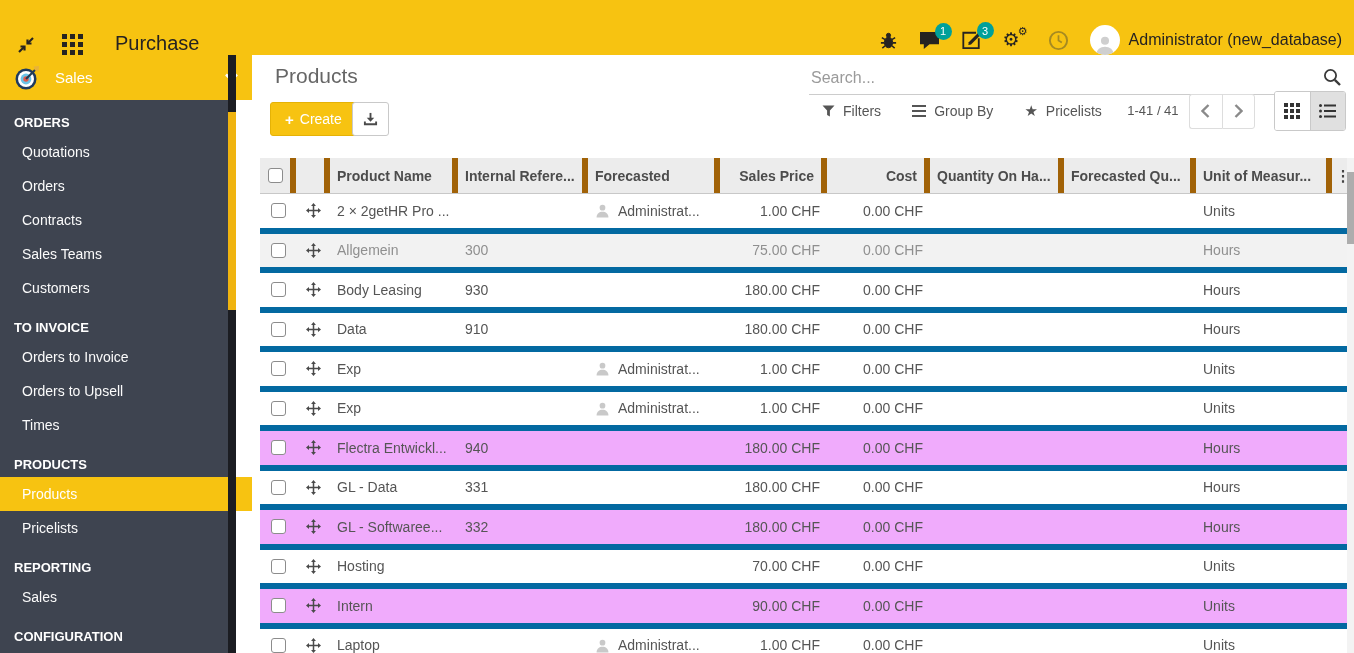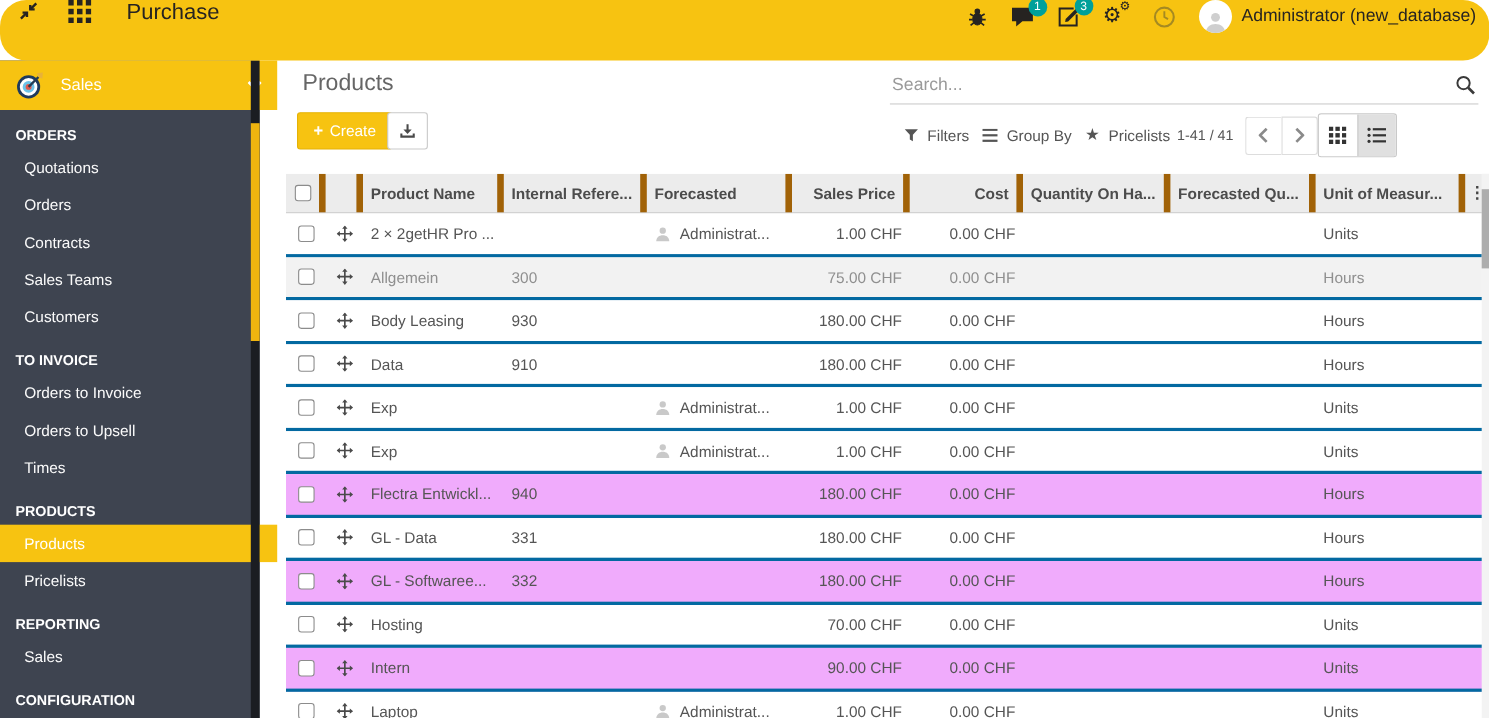--- a/index.html
+++ b/index.html
@@ -1,21 +1,21 @@
 <!DOCTYPE html>
 <html><head>
 <meta charset="utf-8">
 <style>
   html,body{margin:0;padding:0;background:#e8e8e8;}
   .app{position:relative;width:1354px;height:653px;overflow:hidden;background:#fff;
        font-family:"Liberation Sans",sans-serif;-webkit-font-smoothing:antialiased;}
 
   
   .topbar{position:absolute;top:0;left:0;right:0;height:55px;background:#f7c311;
-          display:flex;align-items:flex-start;z-index:30;border-radius:24px;}
+          display:flex;align-items:flex-end;z-index:30;}
   .tb-btn{display:flex;align-items:center;justify-content:center;cursor:pointer;background:none;border:none;padding:0;}
   .tb-compress{margin-left:16px;}
   .tb-apps{margin-left:26px;}
   .tb-title{margin-left:32px;font-size:20px;color:#262321;}
   .tb-right{margin-left:auto;display:flex;align-items:center;gap:21px;padding-right:12px;}
   .badge-wrap{position:relative;display:flex;}
   .badge{position:absolute;top:-8px;right:-12px;min-width:17px;height:17px;border-radius:9px;
          background:#00a09a;color:#fff;font-size:11px;display:flex;align-items:center;justify-content:center;
          padding:0 3px;box-sizing:border-box;}
   .gear-wrap{position:relative;width:24px;height:24px;color:#262321;}
@@ -50,22 +50,22 @@
   .search-glass{display:flex;margin-right:2px;cursor:pointer;}
 
   .btn-create{position:absolute;left:10px;top:47px;height:34px;padding:0 14px;background:#f7c311;
               border:1px solid #e5b206;border-radius:3px;color:#fff;font-size:14px;cursor:pointer;
               display:flex;align-items:center;gap:6px;font-family:"Liberation Sans",sans-serif;}
   .btn-create .plus{font-weight:700;font-size:15px;}
   .btn-export{position:absolute;left:92px;top:47px;width:37px;height:34px;background:#fff;
               border:1px solid #c9c9c9;border-radius:3px;cursor:pointer;display:flex;
               align-items:center;justify-content:center;}
 
-  .controls{position:absolute;left:556px;right:8px;top:48px;height:40px;display:flex;
-            align-items:center;justify-content:flex-start;}
+  .controls{position:absolute;left:556px;right:8px;top:36px;height:40px;display:flex;
+            align-items:center;justify-content:space-between;}
   .ctl{display:flex;align-items:center;gap:8px;color:#555;font-size:14px;cursor:pointer;background:none;border:none;
        font-family:"Liberation Sans",sans-serif;}
   .star{font-size:15px;color:#555;line-height:14px;}
   .pager{display:flex;align-items:center;gap:10px;}
   .pager-count{width:52px;text-align:center;font-size:13px;color:#555;line-height:1.35;}
   .pager-btns{display:flex;}
   .pg-btn{width:33px;height:35px;background:#fff;border:1px solid #ddd;display:flex;align-items:center;
           justify-content:center;cursor:pointer;}
   .pg-btn.prev{border-radius:3px 0 0 3px;border-right:none;}
   .pg-btn.next{border-radius:0 3px 3px 0;}
@@ -81,21 +81,21 @@
   .thead{display:grid;grid-template-columns:var(--cols);height:35px;background:#ececec;
          border-bottom:1px solid #c8c8c8;font-weight:700;color:#4c4c4c;font-size:14px;}
   .hcell{display:flex;align-items:center;padding:0 7px;border-right:6px solid #a16207;
          box-sizing:border-box;white-space:nowrap;overflow:hidden;cursor:pointer;}
   .hcell:last-child{border-right:none;}
   .hcell.num{justify-content:flex-end;}
   .hcell.center{justify-content:center;padding:0;}
   .dots{font-size:15px;color:#444;font-weight:700;line-height:14px;cursor:pointer;}
 
   .tbody{}
-  .trow{display:grid;grid-template-columns:var(--cols);height:39.5px;border-bottom:3px solid #0369a1;
+  .trow{display:grid;grid-template-columns:var(--cols);height:39.5px;border-bottom:6px solid #0369a1;
         font-size:14px;color:#555;background:#fff;cursor:pointer;box-sizing:border-box;}
   .trow.shade{background:#f0abfc;}
   .trow.muted{background:#f2f2f2;color:#8f8f8f;}
   .cell{display:flex;align-items:center;padding:0 7px;white-space:nowrap;overflow:hidden;box-sizing:border-box;}
   .cell.center{justify-content:center;padding:0;}
   .cell.num{justify-content:flex-end;}
   .cb{width:15px;height:15px;border:1px solid #8c8c8c;border-radius:3px;background:#fff;cursor:pointer;
       box-sizing:border-box;display:inline-block;}
   .resp-avatar{display:none;margin-right:8px;flex:none;}
   .has-resp .resp-avatar{display:flex;}

